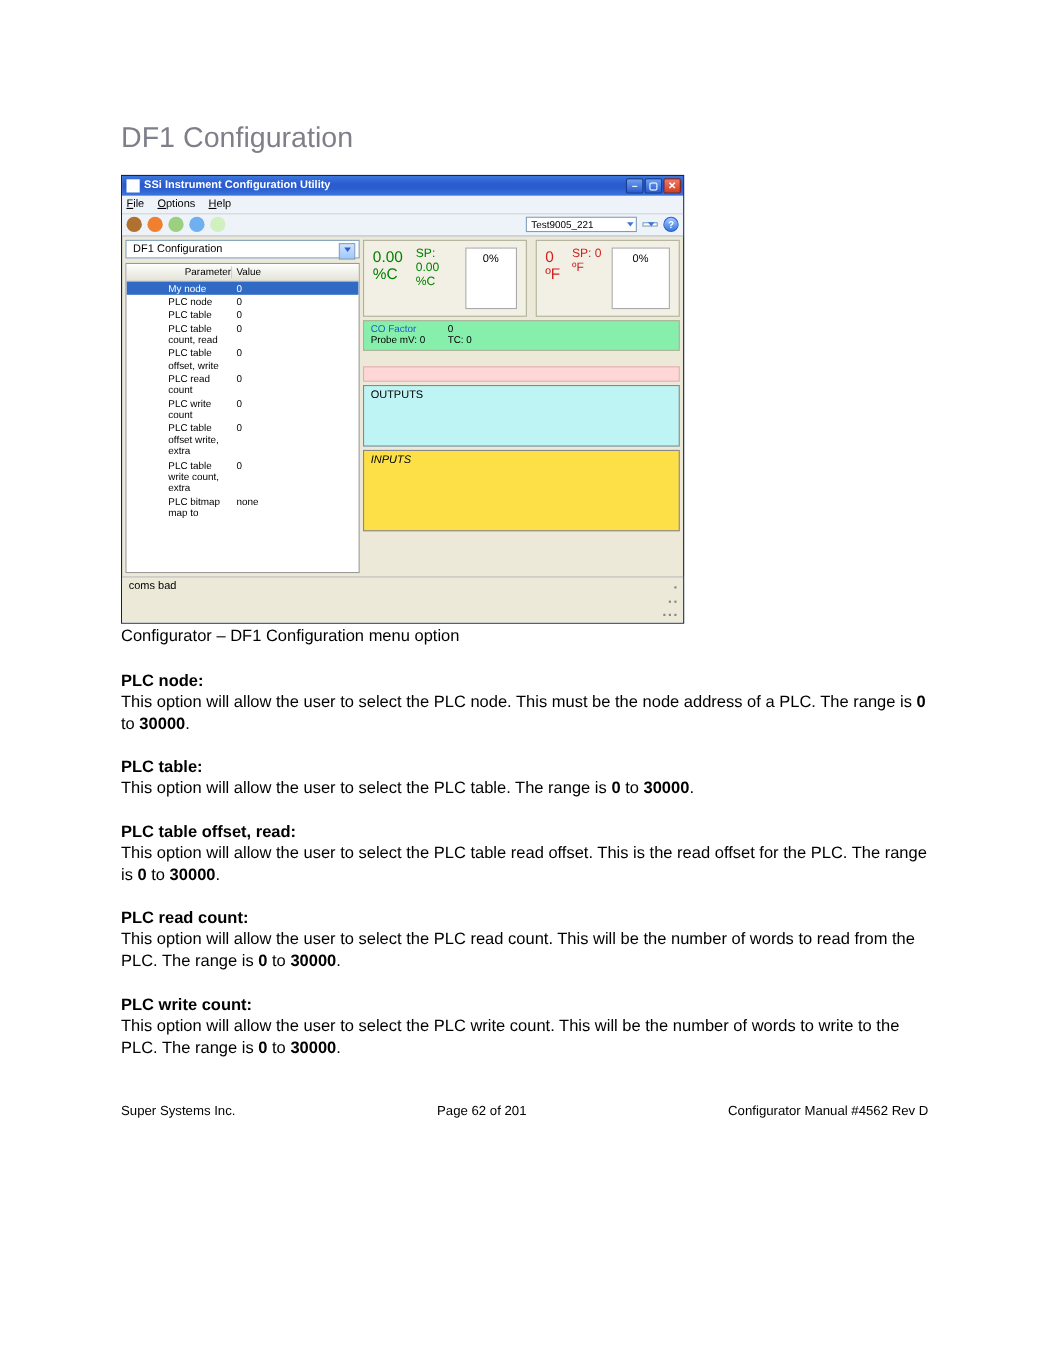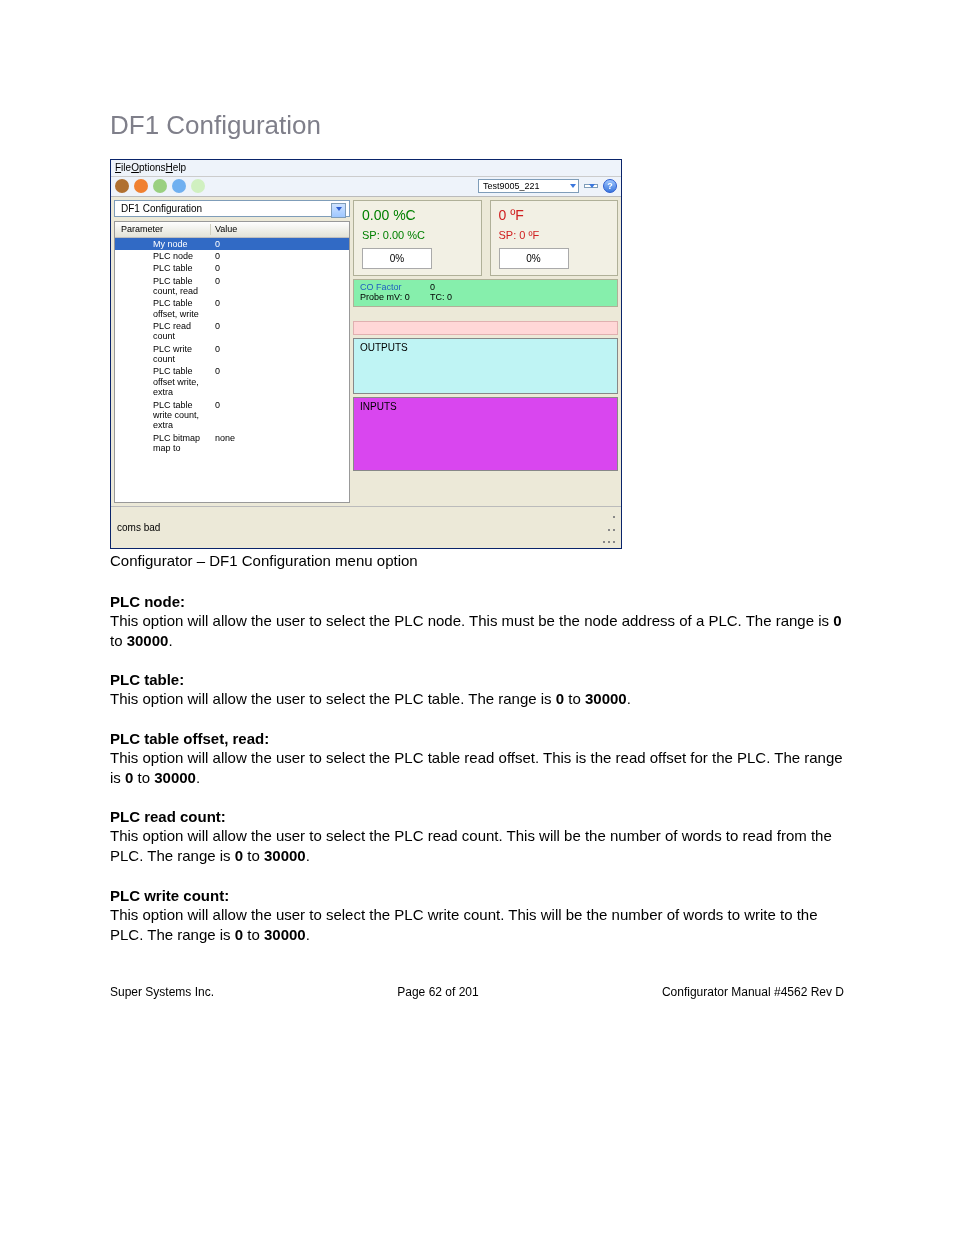--- a/index.html
+++ b/index.html
@@ -54,20 +54,21 @@
     color: #fff;
     display: flex; align-items: center; justify-content: center;
     font-weight: bold;
     font-size: 9px;
   }
   .winbtn.close { background: linear-gradient(#f07a6a,#d04020); border-color:#902010;}
   .menubar {
     background: #eef3fa;
     padding: 2px 4px;
     display: flex;
+    gap: 12px;
     border-bottom: 1px solid #ccc;
     font-size: 10px;
   }
   .menubar span u { text-decoration: underline; }
   .toolbar {
     background: #eef3fa;
     padding: 2px 4px 3px 4px;
     display: flex;
     align-items: center;
     gap: 5px;
@@ -131,32 +132,32 @@
     height:282px;
     overflow:hidden;
   }
   .thead{
     display:flex;
     background:linear-gradient(#fefefe,#e3e3d7);
     border-bottom:1px solid #bfbfbf;
     font-size:9px;
     padding:2px 0 2px 6px;
   }
-  .thead .c1{width:90px;border-right:1px solid #d0d0c0;}
+  .thead .c1{width:90px;border-right:1px solid #d0d0c0;text-align:right;}
   .thead .c2{flex:1;padding-left:4px;}
   .row{display:flex;font-size:9px;padding:1px 0 1px 6px;}
   .row .c1{width:90px;padding-left:32px;}
   .row .c2{flex:1;padding-left:4px;}
   .row.sel{background:#316ac5;color:#fff;}
   .rightcol{flex:1;display:flex;flex-direction:column;gap:3px;}
   .readouts{display:flex;gap:8px;}
   .roblock{
     flex:1;border:1px solid #b0b098;background:#f2f0e4;
     padding:6px 8px;min-height:70px;
-    display:flex;flex-direction:column;gap:6px;
+    display:flex;gap:6px;
   }
   .ro-big{color:#008000;font-size:14px;}
   .ro-big.red{color:#d02020;}
   .ro-sp{font-size:11px;}
   .ro-sp.green{color:#008000;}
   .ro-sp.red{color:#d02020;}
   .pctbox{
     background:#fff;border:1px solid #aaa;
     padding:4px;text-align:center;width:70px;font-size:10px;
   }
@@ -166,24 +167,24 @@
     display:flex;
   }
   .infobox .colA{width:70px;}
   .infobox .colB{flex:1;}
   .infobox .lab-blue{color:#2060c0;}
   .pinkbar{background:#ffd7d7;border:1px solid #e0b0b0;height:14px;}
   .panel{
     border:1px solid #888;min-height:56px;padding:3px 6px;font-size:10px;
   }
   .panel.out{background:#bff4f4;}
-  .panel.in{background:#d946ef;min-height:74px;}
+  .panel.in{background:#fde047;min-height:74px;font-style:italic;}
   .status{
     border-top:1px solid #bbb;
-    display:flex;align-items:center;
+    display:flex;align-items:flex-start;
     padding:2px 6px 2px 6px;font-size:10px;
     background:#ece9d8;
   }
   .status .grip{
     margin-left:auto;
     display:flex;gap:1px;flex-direction:column;align-items:flex-end;
   }
   .status .grip span{
     width:2px;height:2px;background:#888;display:inline-block;
   }
@@ -199,20 +200,29 @@
 </style>
 </head>
 <body>
 
 <div class="page">
 
   <h1 class="page-title">DF1 Configuration</h1>
 
   <div class="win">
 
+    <div class="titlebar">
+      <span class="app-ico"></span>
+      <span class="ttl">SSi Instrument Configuration Utility</span>
+      <div class="winbtns">
+        <div class="winbtn">–</div>
+        <div class="winbtn">▢</div>
+        <div class="winbtn close">✕</div>
+      </div>
+    </div>
 
     <div class="menubar">
       <span><u>F</u>ile</span>
       <span><u>O</u>ptions</span>
       <span><u>H</u>elp</span>
     </div>
 
     <div class="toolbar">
       <span class="ticon ti1"></span>
       <span class="ticon ti2"></span>

